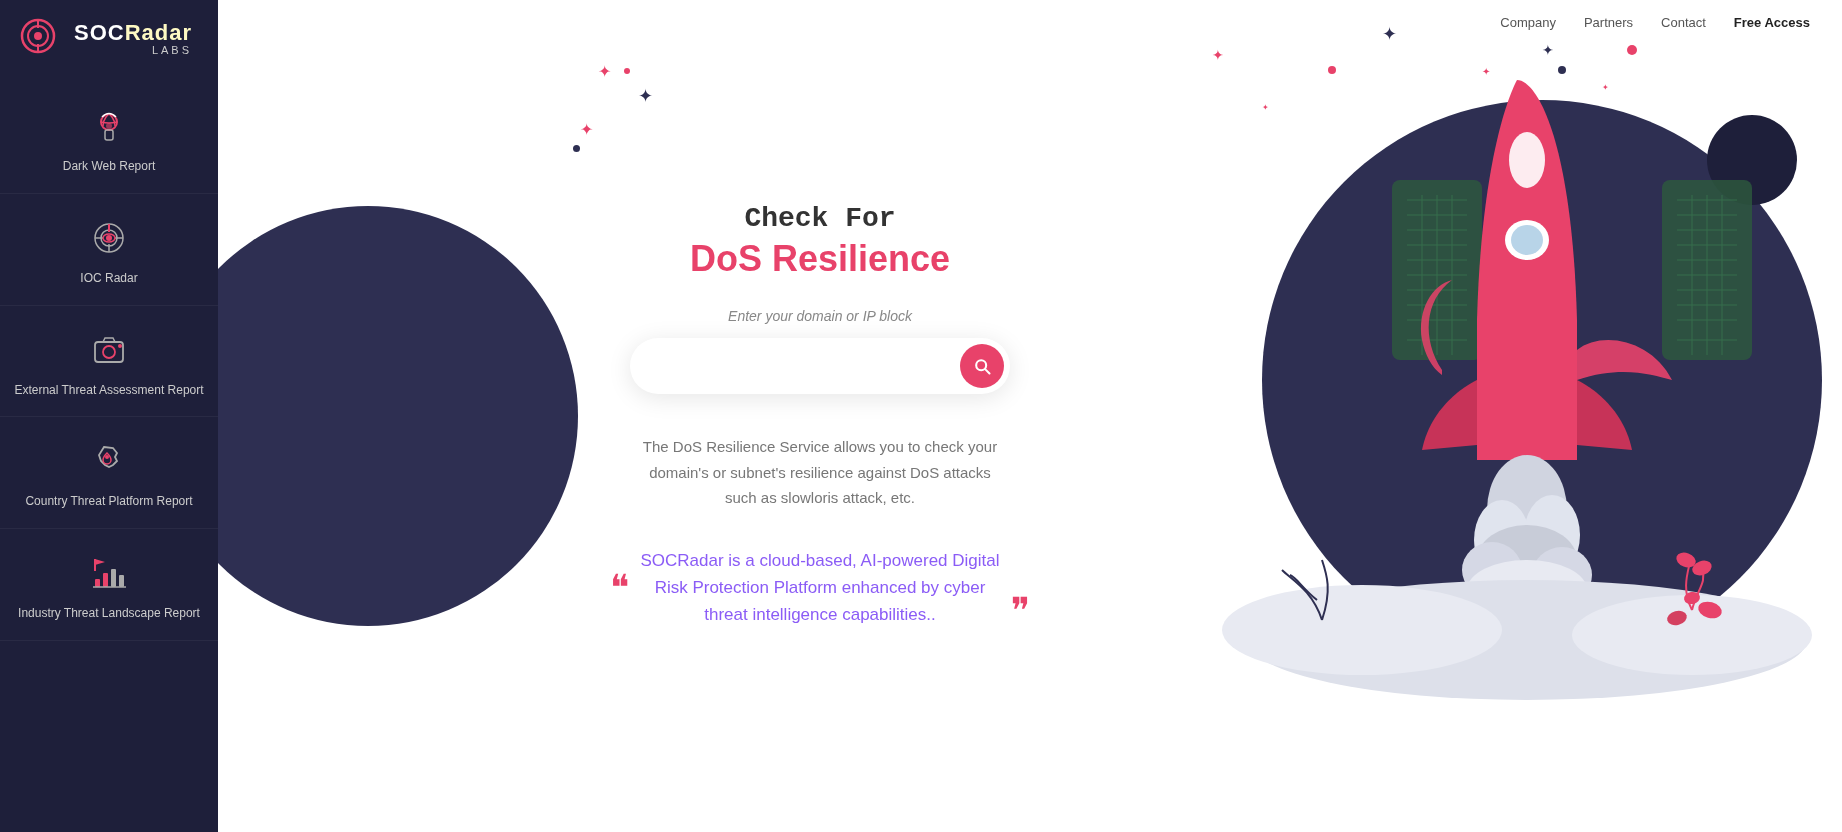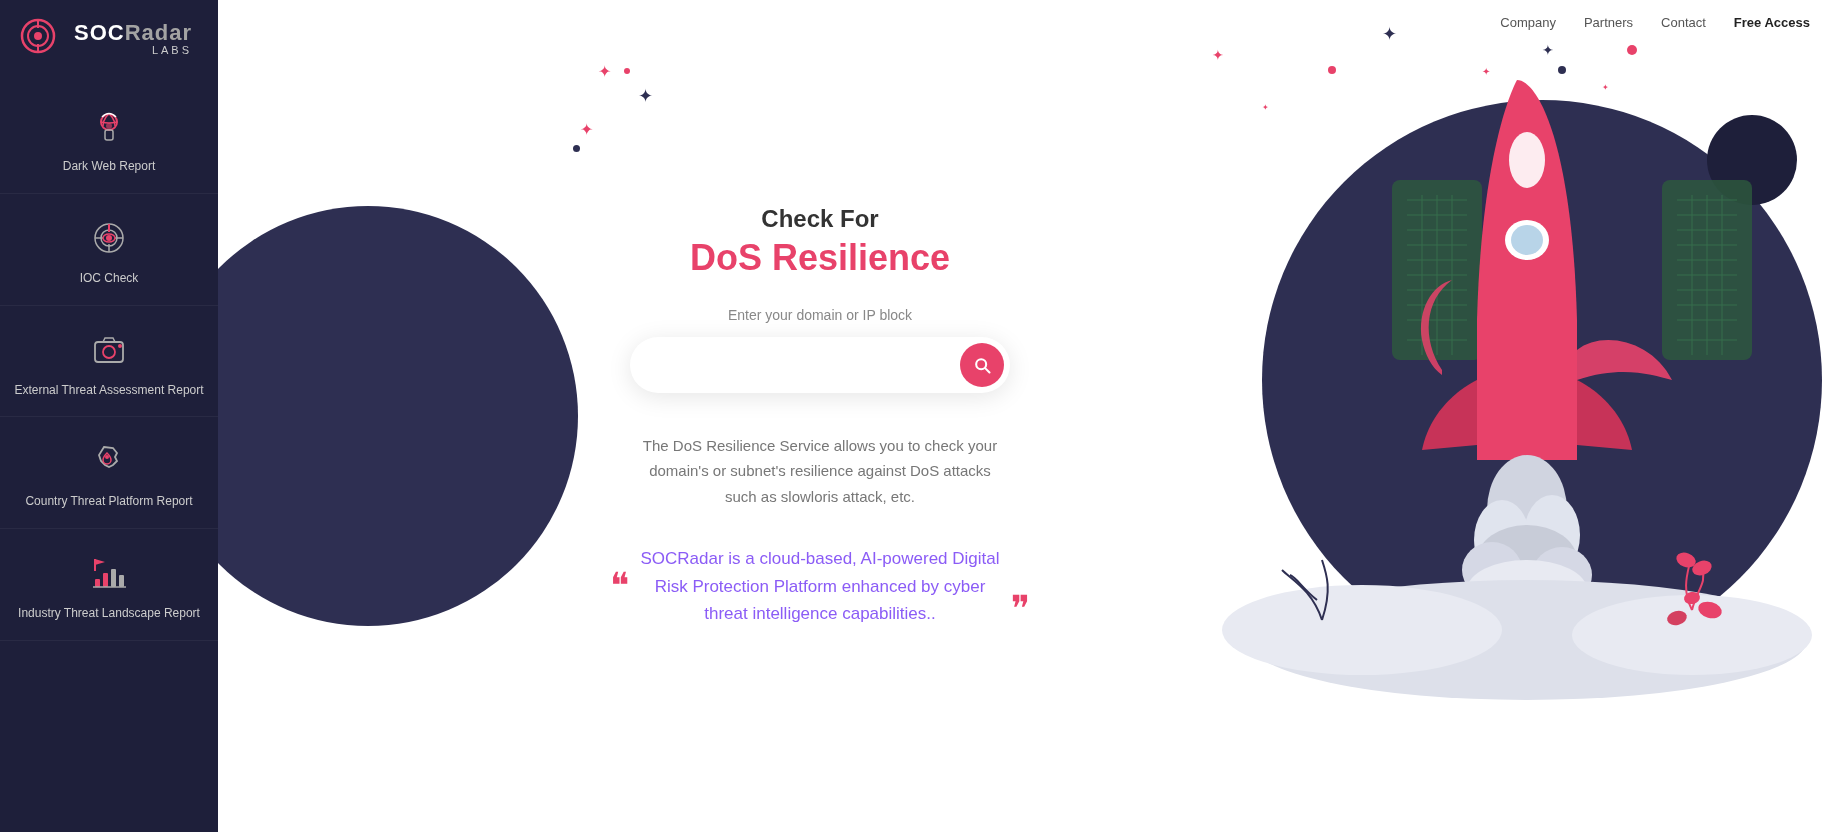--- a/index.html
+++ b/index.html
@@ -127,35 +127,37 @@
       z-index: 2;
       display: flex;
       flex-direction: column;
       align-items: center;
       text-align: center;
       margin-left: 0;
       margin-top: -20px;
     }
 
     .check-for {
-      font-size: 24px;
+      font-size: 28px;
       font-weight: 700;
       color: #333;
       margin-bottom: 4px;
+      font-family: Liberation Mono, monospace;
     }
     .dos-resilience {
       font-size: 36px;
       font-weight: 700;
       color: #e8426a;
       margin-bottom: 28px;
     }
     .domain-label {
       font-size: 14px;
       color: #888;
       margin-bottom: 14px;
+      font-style: italic;
     }
 
     .search-bar {
       display: flex;
       align-items: center;
       background: #fff;
       border-radius: 40px;
       box-shadow: 0 4px 24px rgba(0,0,0,0.10);
       width: 380px;
       padding: 6px 6px 6px 20px;
@@ -274,21 +276,21 @@
           <circle cx="18" cy="18" r="16" fill="none" stroke="#e8426a" stroke-width="2.5"></circle>
           <circle cx="18" cy="18" r="10" fill="none" stroke="#e8426a" stroke-width="2"></circle>
           <circle cx="18" cy="18" r="4" fill="#e8426a"></circle>
           <line x1="18" y1="2" x2="18" y2="10" stroke="#e8426a" stroke-width="2"></line>
           <line x1="18" y1="26" x2="18" y2="34" stroke="#e8426a" stroke-width="2"></line>
         </svg>
       </div>
       <div class="logo-text">
         <div style="display:flex; align-items:baseline;">
           <span style="font-size:22px;font-weight:800;color:#fff;letter-spacing:1px;">SOC</span>
-          <span style="font-size:22px;font-weight:800;color:#a3a3a3;letter-spacing:1px;">Radar</span>
+          <span style="font-size:22px;font-weight:800;color:#fef9c3;letter-spacing:1px;">Radar</span>
         </div>
         <div style="font-size:11px;color:#ccc;letter-spacing:3px;margin-top:-2px;text-align:right;">LABS</div>
       </div>
     </div>
 
     <div class="sidebar-item">
       <div class="sidebar-item-icon">
         <svg width="44" height="44" viewBox="0 0 44 44">
           <circle cx="22" cy="18" r="8" fill="none" stroke="#e8426a" stroke-width="2"></circle>
           <path d="M22 10 C22 10 16 14 16 22" fill="none" stroke="#e8426a" stroke-width="1.5"></path>
@@ -310,21 +312,21 @@
           <circle cx="22" cy="22" r="8" fill="none" stroke="#aaa" stroke-width="1.5"></circle>
           <circle cx="22" cy="22" r="3" fill="#e8426a"></circle>
           <line x1="22" y1="8" x2="22" y2="16" stroke="#e8426a" stroke-width="2"></line>
           <line x1="22" y1="28" x2="22" y2="36" stroke="#aaa" stroke-width="1.5"></line>
           <line x1="8" y1="22" x2="16" y2="22" stroke="#aaa" stroke-width="1.5"></line>
           <line x1="28" y1="22" x2="36" y2="22" stroke="#aaa" stroke-width="1.5"></line>
 
           <ellipse cx="22" cy="22" rx="6" ry="4" fill="none" stroke="#e8426a" stroke-width="1.5"></ellipse>
         </svg>
       </div>
-      <span class="sidebar-item-label">IOC Check</span>
+      <span class="sidebar-item-label">IOC Radar</span>
     </div>
 
     <div class="sidebar-item">
       <div class="sidebar-item-icon">
         <svg width="44" height="44" viewBox="0 0 44 44">
           <rect x="8" y="14" width="28" height="20" rx="3" fill="none" stroke="#aaa" stroke-width="1.8"></rect>
           <circle cx="22" cy="24" r="6" fill="none" stroke="#e8426a" stroke-width="1.8"></circle>
           <path d="M16 14 L18 10 L26 10 L28 14" fill="none" stroke="#aaa" stroke-width="1.5"></path>
           <circle cx="33" cy="18" r="2" fill="#e8426a"></circle>
         </svg>

